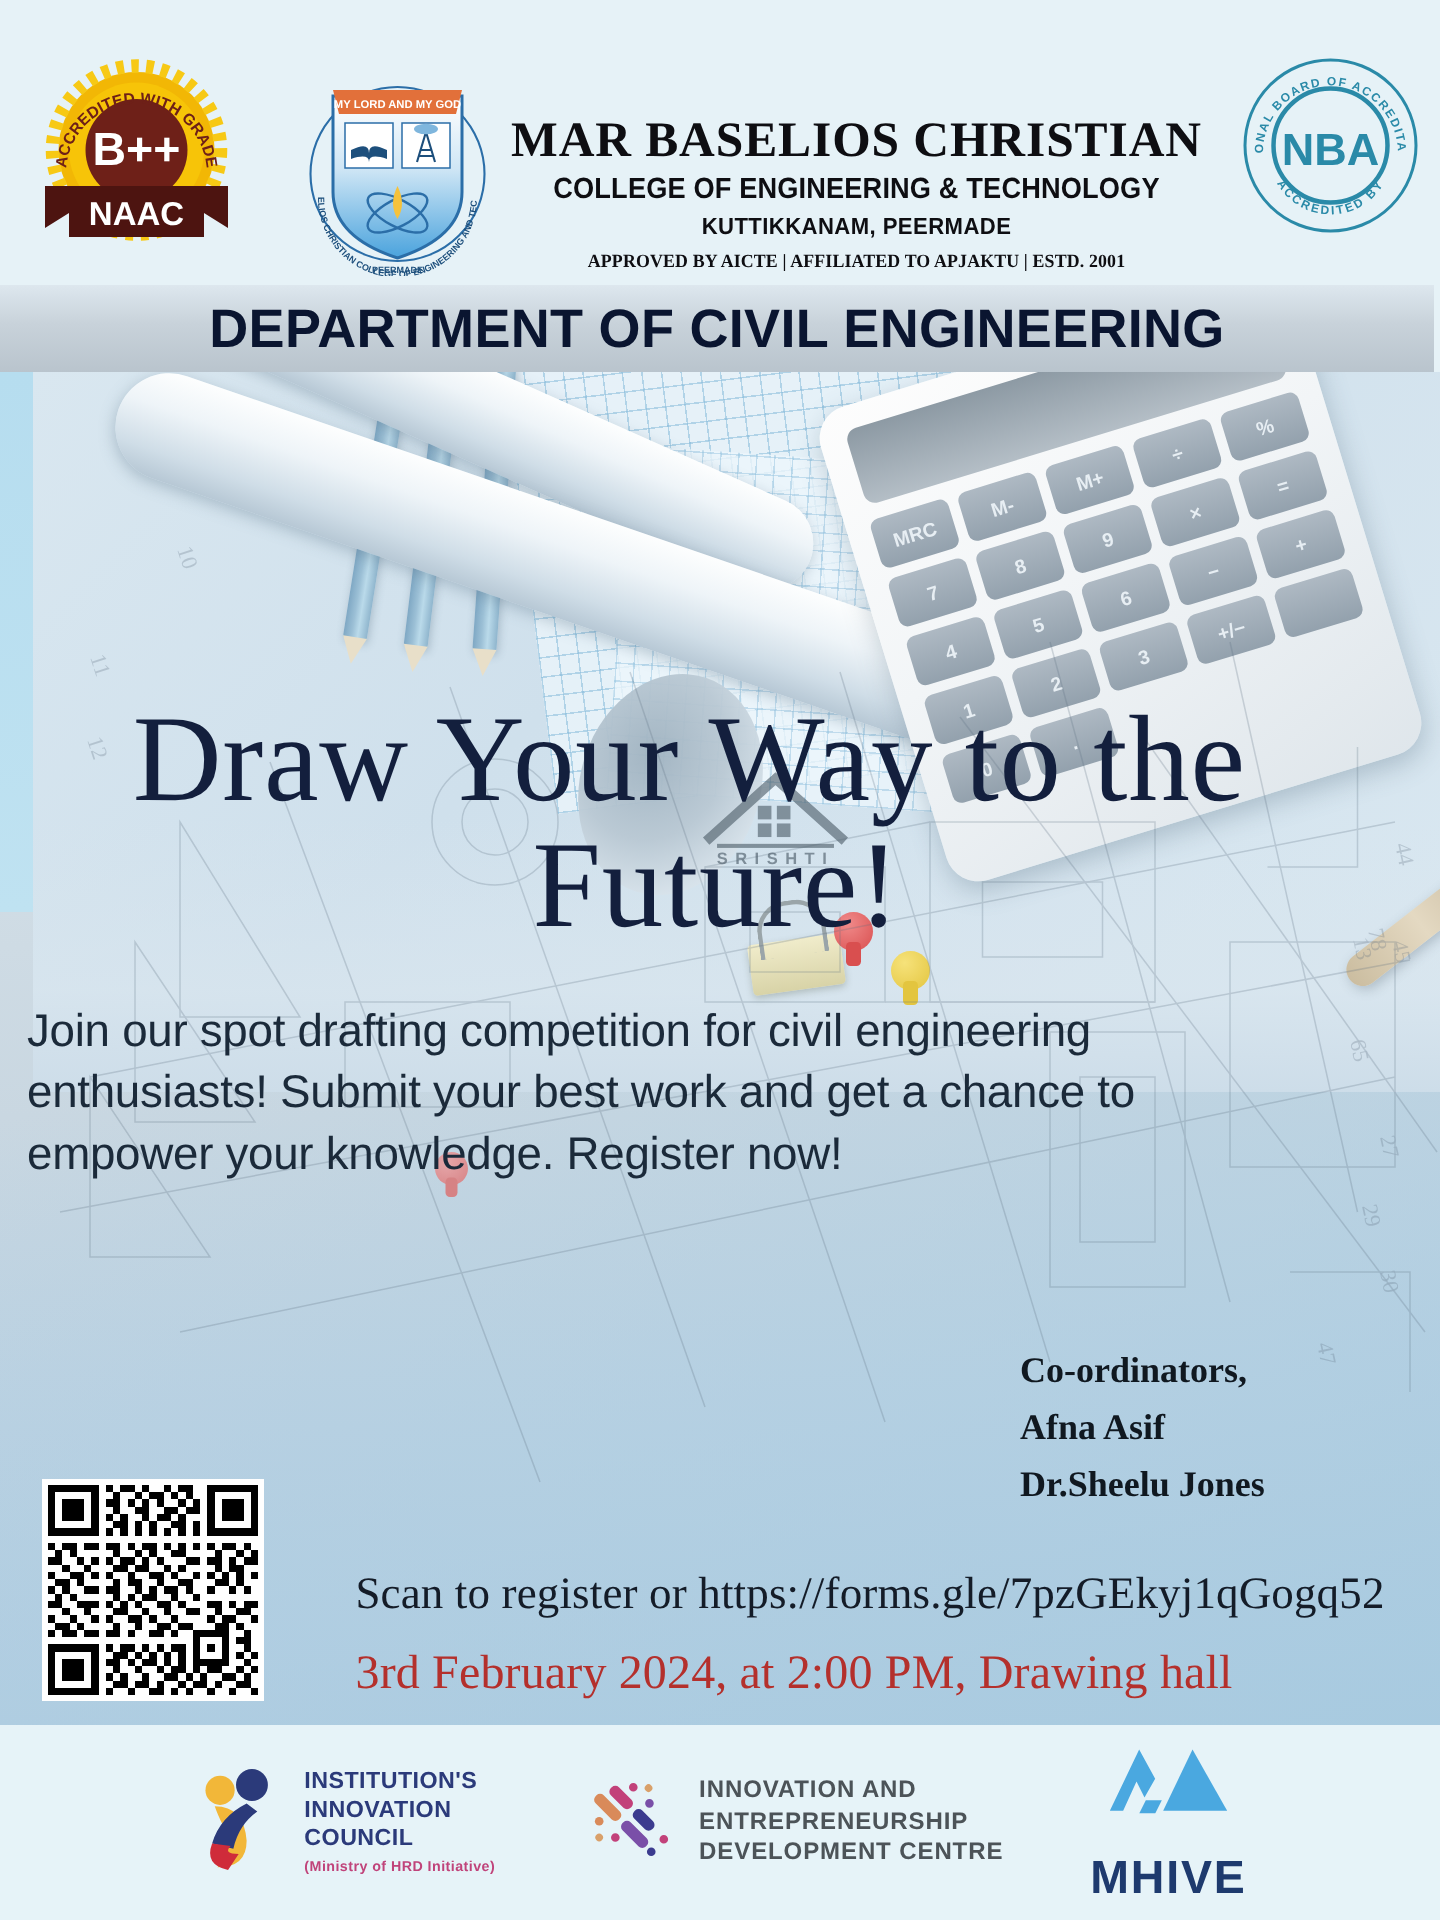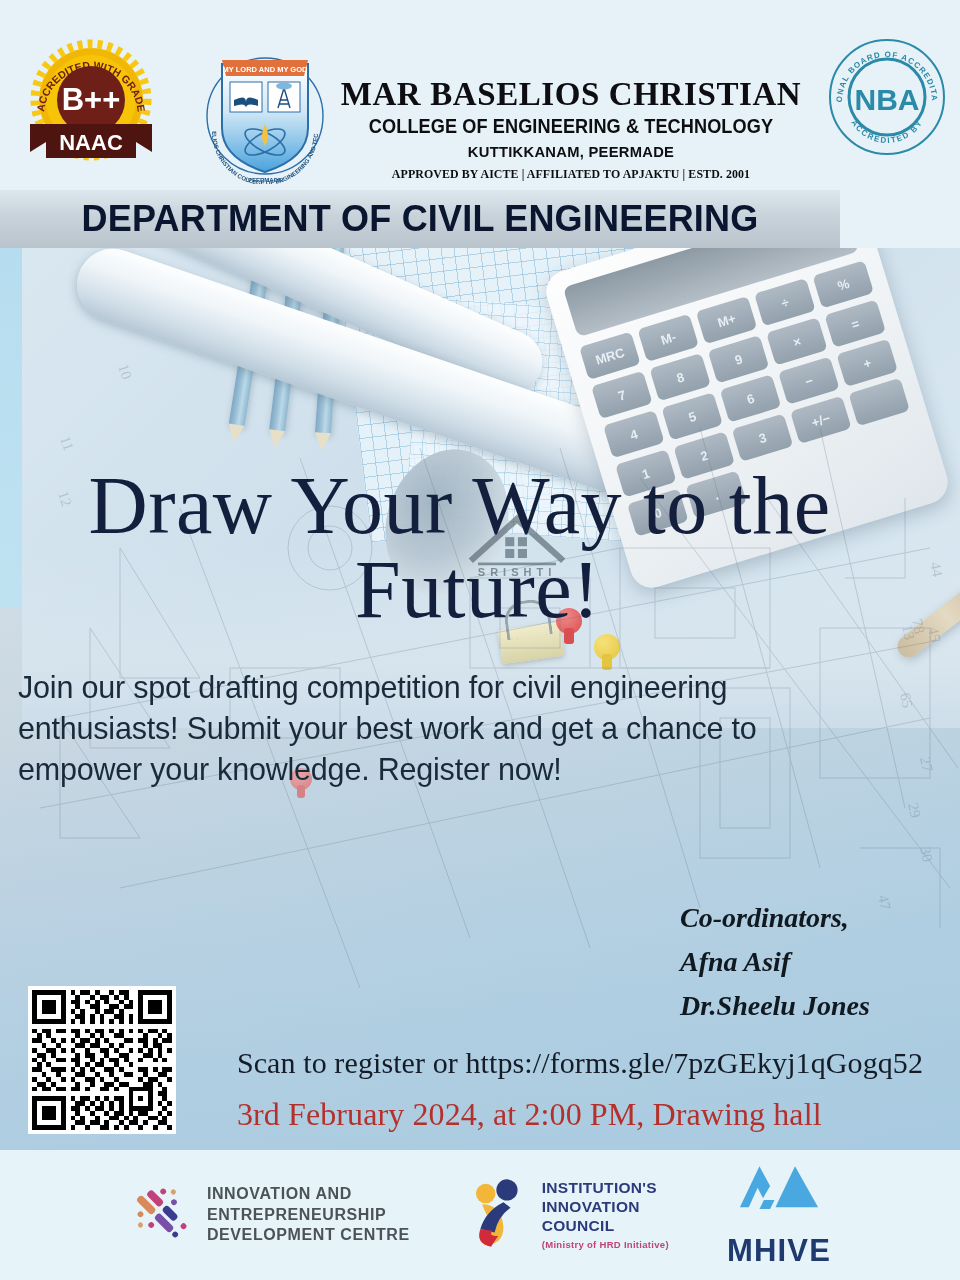--- a/index.html
+++ b/index.html
@@ -44,21 +44,21 @@
     transform:scaleX(.95);transform-origin:center;
   }
   .c-appr{
     font-family:"Liberation Serif",serif;font-weight:700;
     font-size:12.4px;margin-top:6px;letter-spacing:.1px;
     transform:scaleX(.96);transform-origin:center;
   }
 
   
   .deptbar{
-    position:absolute;left:0;top:190px;width:840px;height:58px;
+    position:absolute;left:0;top:190px;width:956px;height:58px;
     background:linear-gradient(180deg,#dde7ee 0%,#c8d2da 45%,#b9c4cd 100%);
     display:flex;align-items:center;justify-content:center;
   }
   .dept-title{
     font-family:"Liberation Sans",sans-serif;font-weight:700;
     font-size:36px;color:#0a1530;letter-spacing:.2px;
     transform:scaleX(1.0);
   }
 
   
@@ -209,21 +209,21 @@
     position:absolute;left:18px;top:419px;width:850px;
     font-family:"Liberation Sans",sans-serif;
     font-size:30.5px;line-height:1.35;color:#1b2a3a;
     letter-spacing:-.2px;
   }
 
   
   .coord{
     position:absolute;left:680px;top:648px;width:270px;
     font-family:"Liberation Serif",serif;font-weight:700;
-    font-size:28px;line-height:1.58;color:#101820;font-style:italic;
+    font-size:24px;line-height:1.58;color:#101820;
   }
 
   
   .qrwrap{
     position:absolute;left:28px;top:738px;width:148px;height:148px;
     background:#fff;padding:4px;box-sizing:border-box;
   }
   .qrwrap svg{display:block;width:100%;height:100%;}
 
   
@@ -740,20 +740,38 @@
     </div>
 
     <div class="scanline">Scan to register or https://forms.gle/7pzGEkyj1qGogq52</div>
     <div class="dateline">3rd February 2024,  at 2:00 PM,  Drawing hall</div>
   </div>
 
   <div class="footer">
 
     <div class="f-logo">
       <span>
+        <svg viewBox="0 0 70 80" width="62" height="72">
+          <circle cx="20" cy="18" r="11" fill="#f2b739"></circle>
+          <path d="M 16 30 Q 38 30 40 56 Q 40 76 18 76 Q 30 62 22 44 Q 18 36 16 30 Z" fill="#f2b739"></path>
+          <circle cx="44" cy="14" r="12" fill="#2b3a7a"></circle>
+          <path d="M 40 28 Q 20 38 14 58 L 30 62 Q 34 44 48 34 Z" fill="#2b3a7a"></path>
+          <path d="M 14 58 Q 8 74 26 78 L 34 66 Q 22 66 28 60 Z" fill="#cf2b3a"></path>
+        </svg>
+      </span>
+      <div class="iic-text">
+        <span>INSTITUTION'S</span><br>
+        <span>INNOVATION</span><br>
+        <span>COUNCIL</span>
+        <span class="min">(Ministry of HRD Initiative)</span>
+      </div>
+    </div>
+
+    <div class="f-logo">
+      <span>
         <svg viewBox="0 0 78 78" width="66" height="66">
           <g transform="rotate(-45 39 39)">
             <rect x="28" y="6" width="9" height="26" rx="4" fill="#d98a5a"></rect>
             <rect x="41" y="10" width="9" height="22" rx="4" fill="#c2417a"></rect>
             <rect x="28" y="36" width="9" height="26" rx="4" fill="#7a4fa8"></rect>
             <rect x="41" y="36" width="9" height="20" rx="4" fill="#3b3b8f"></rect>
             <circle cx="20" cy="22" r="3.4" fill="#d98a5a"></circle>
             <circle cx="20" cy="40" r="3.4" fill="#c2417a"></circle>
             <circle cx="58" cy="22" r="3.4" fill="#c2417a"></circle>
             <circle cx="58" cy="40" r="3.4" fill="#7a4fa8"></circle>
@@ -764,38 +782,20 @@
           </g>
         </svg>
       </span>
       <div class="iedc-text">
         <span>INNOVATION AND</span><br>
         <span>ENTREPRENEURSHIP</span><br>
         <span>DEVELOPMENT CENTRE</span>
       </div>
     </div>
 
-    <div class="f-logo">
-      <span>
-        <svg viewBox="0 0 70 80" width="62" height="72">
-          <circle cx="20" cy="18" r="11" fill="#f2b739"></circle>
-          <path d="M 16 30 Q 38 30 40 56 Q 40 76 18 76 Q 30 62 22 44 Q 18 36 16 30 Z" fill="#f2b739"></path>
-          <circle cx="44" cy="14" r="12" fill="#2b3a7a"></circle>
-          <path d="M 40 28 Q 20 38 14 58 L 30 62 Q 34 44 48 34 Z" fill="#2b3a7a"></path>
-          <path d="M 14 58 Q 8 74 26 78 L 34 66 Q 22 66 28 60 Z" fill="#cf2b3a"></path>
-        </svg>
-      </span>
-      <div class="iic-text">
-        <span>INSTITUTION'S</span><br>
-        <span>INNOVATION</span><br>
-        <span>COUNCIL</span>
-        <span class="min">(Ministry of HRD Initiative)</span>
-      </div>
-    </div>
-
     <div class="mhive">
       <span>
         <svg viewBox="0 0 96 54" width="86" height="48">
           <path d="M 4 52 L 26 6 L 38 28 L 30 42 L 24 30 L 14 52 Z" fill="#4aa8e0"></path>
           <path d="M 44 52 L 66 6 L 92 52 Z" fill="#4aa8e0"></path>
           <path d="M 31 44 L 43 44 L 38 54 L 26 54 Z" fill="#4aa8e0"></path>
         </svg>
       </span>
       <span class="label">MHIVE</span>
     </div>

